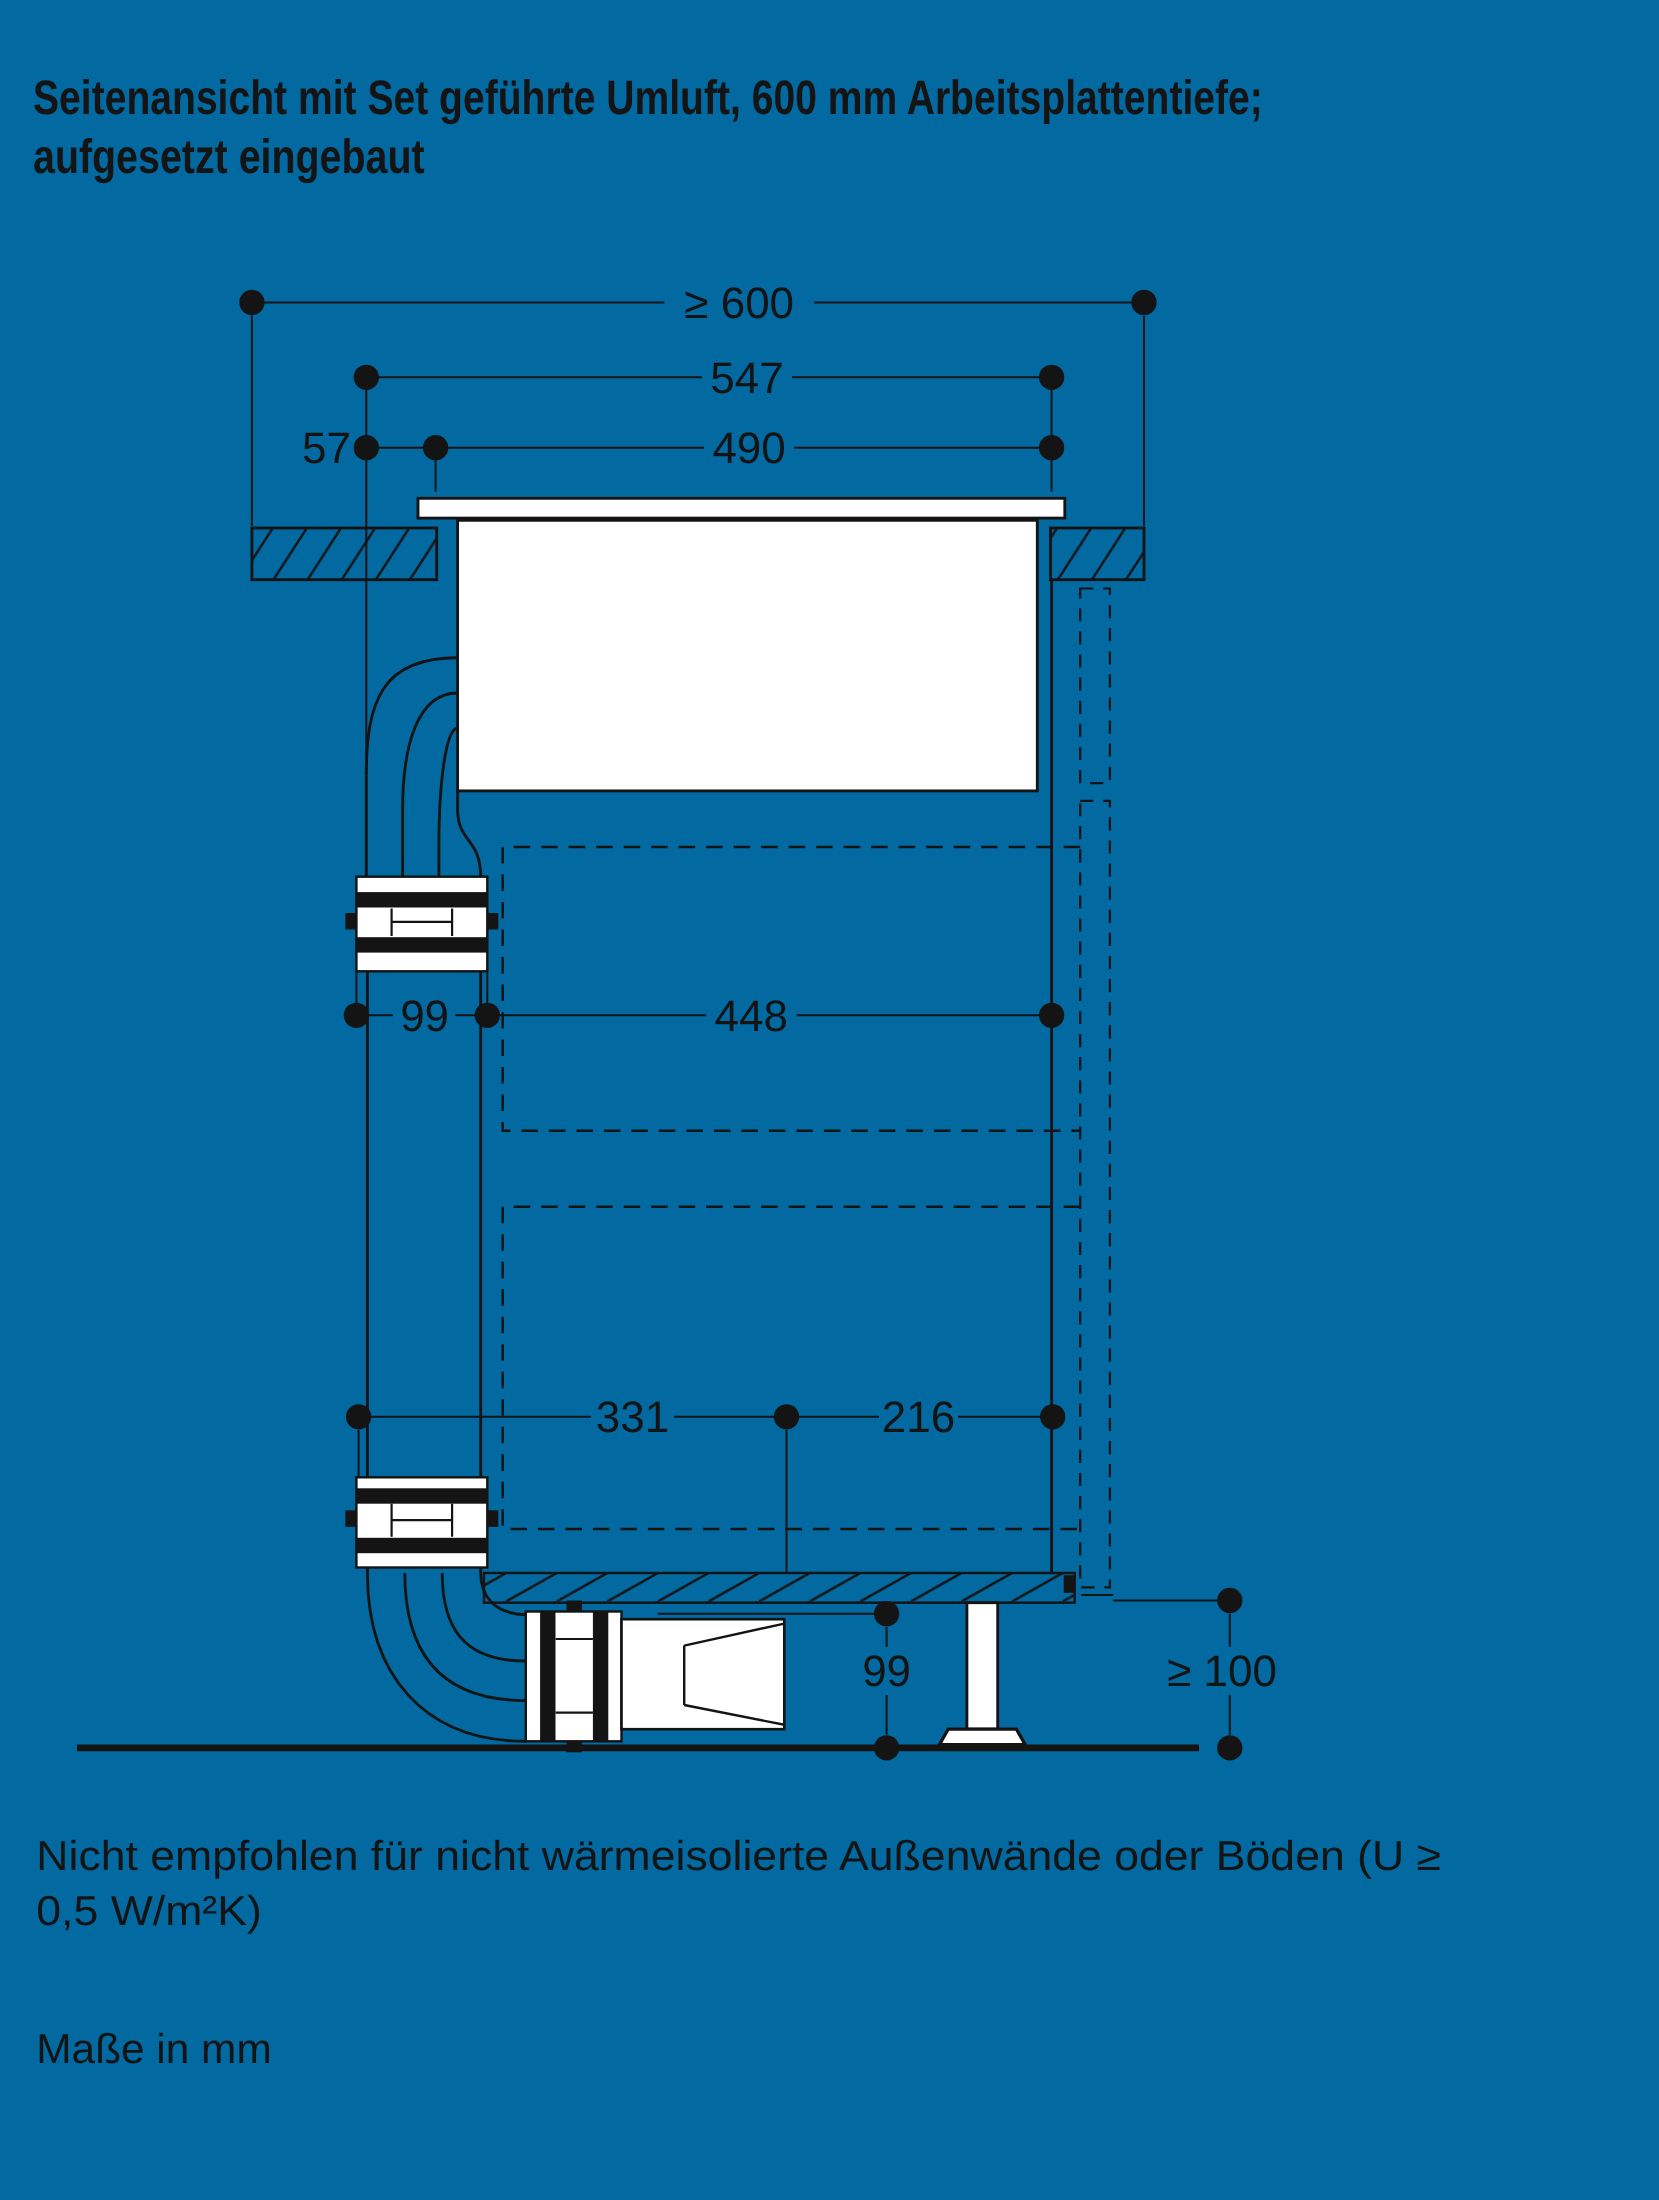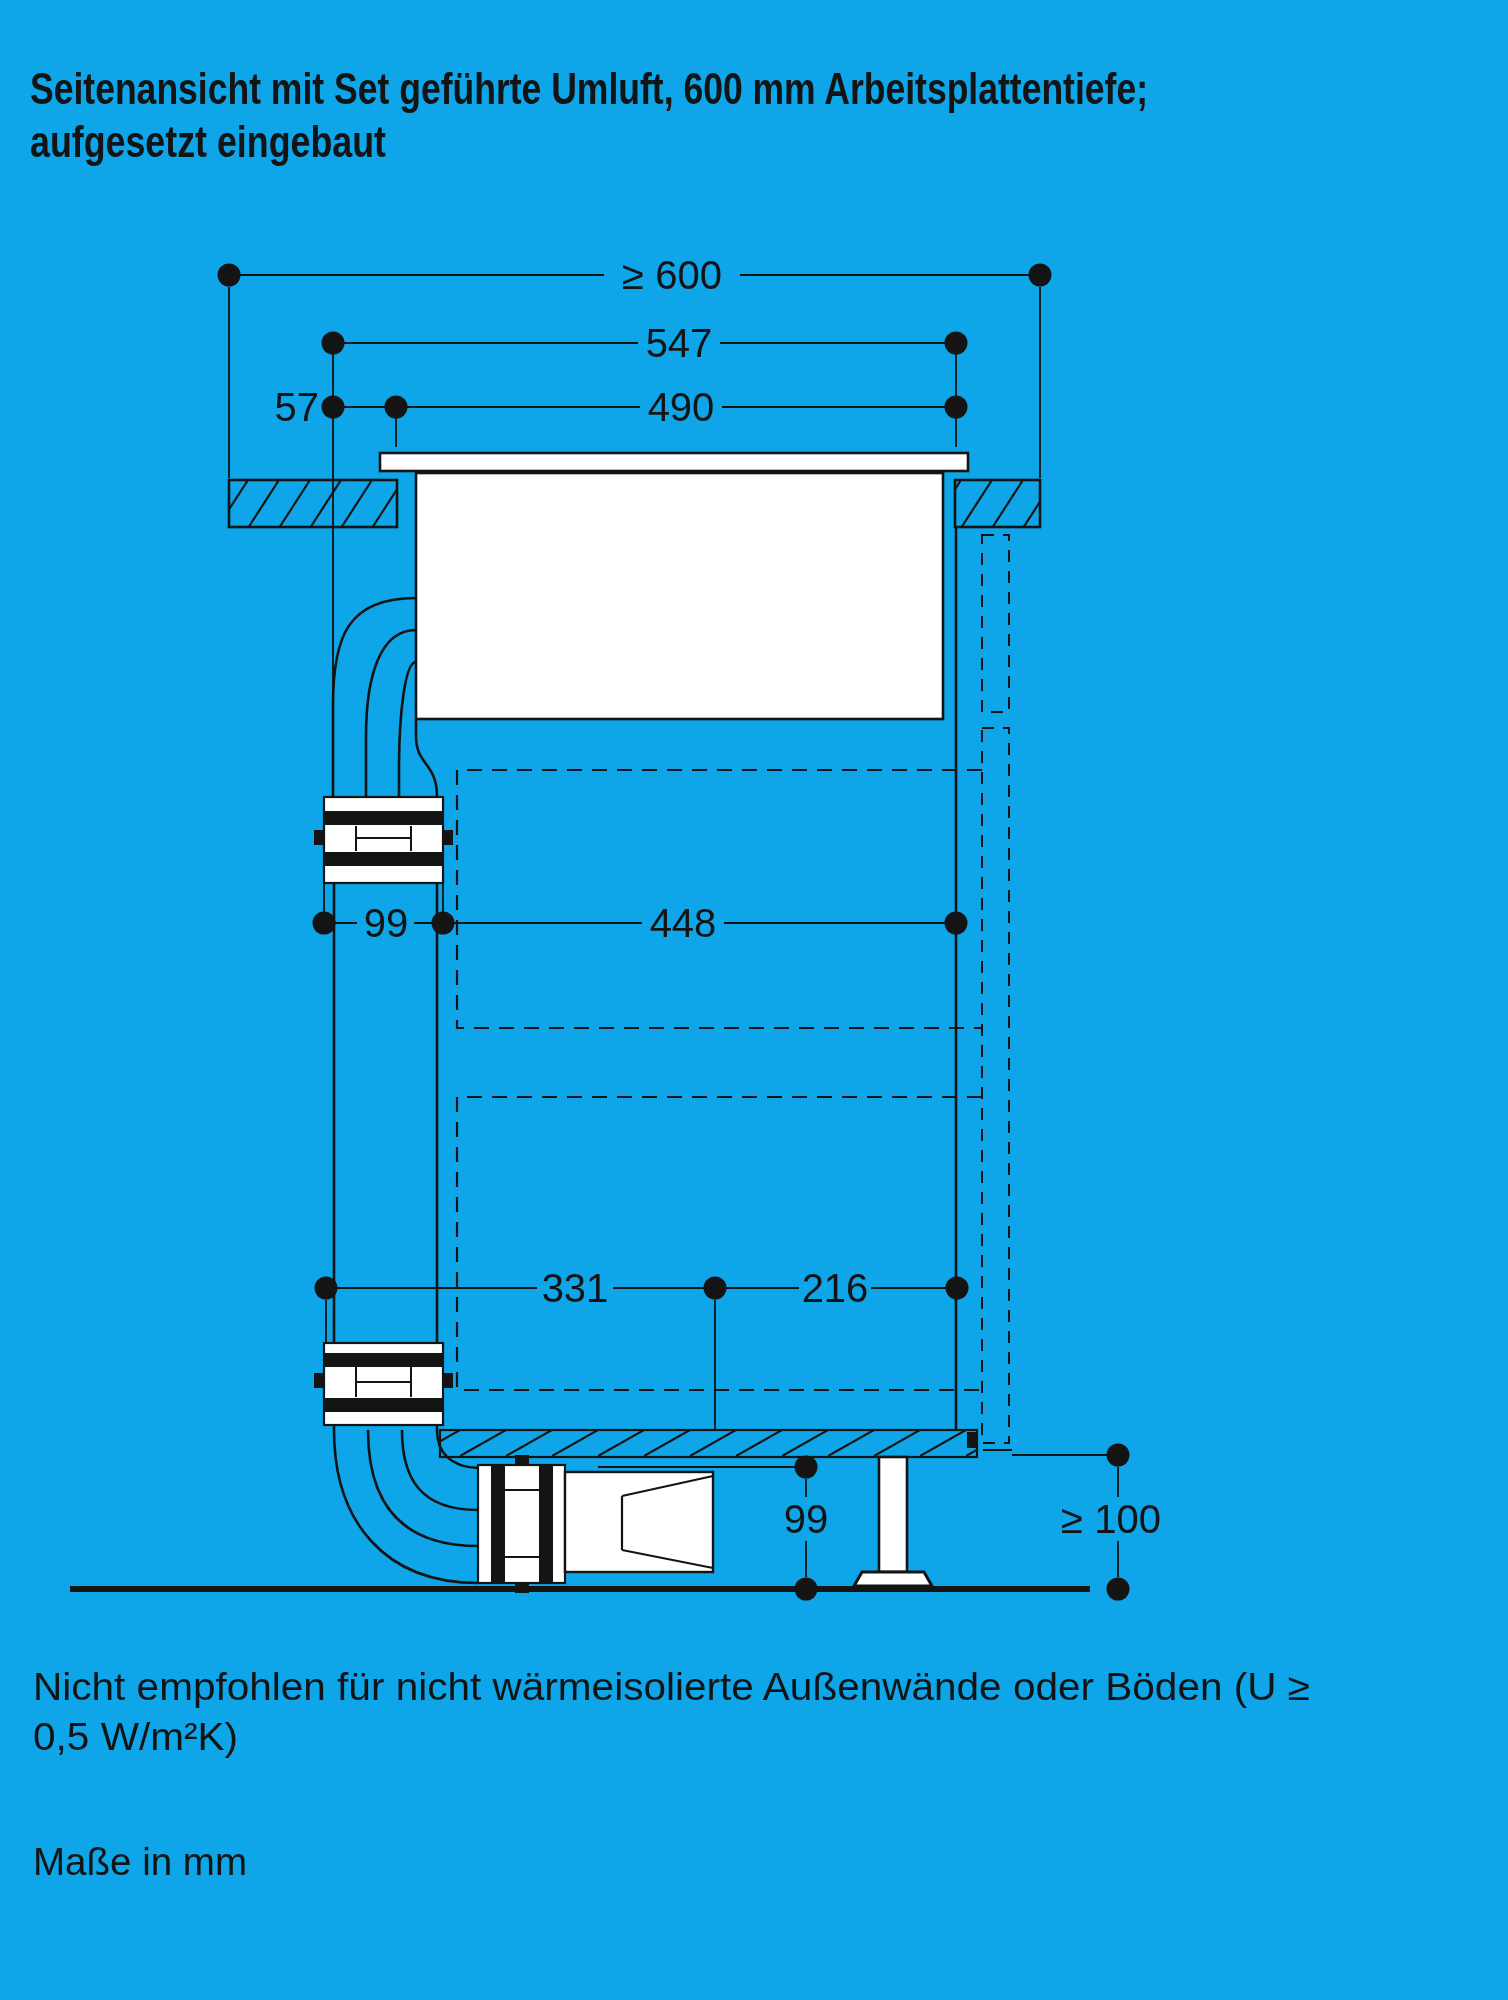--- a/index.html
+++ b/index.html
@@ -1,16 +1,16 @@
 <!DOCTYPE html>
 <html><head>
 <meta charset="utf-8">
 <style>
   html,body{margin:0;padding:0;background:#fff;}
-  #stage{position:relative;width:1508px;height:2000px;background:#0ea5e9;overflow:hidden;
+  #stage{position:relative;width:1508px;height:2000px;background:#0369a1;overflow:hidden;
          font-family:"Liberation Sans", sans-serif;}
   svg{position:absolute;left:0;top:0;}
   text{fill:#141414;}
   .t-title{font-size:44px;font-weight:700;}
   .t-dim{font-size:40px;font-weight:400;}
   .t-note{font-size:38px;font-weight:400;}
 </style>
 </head>
 <body>
 

